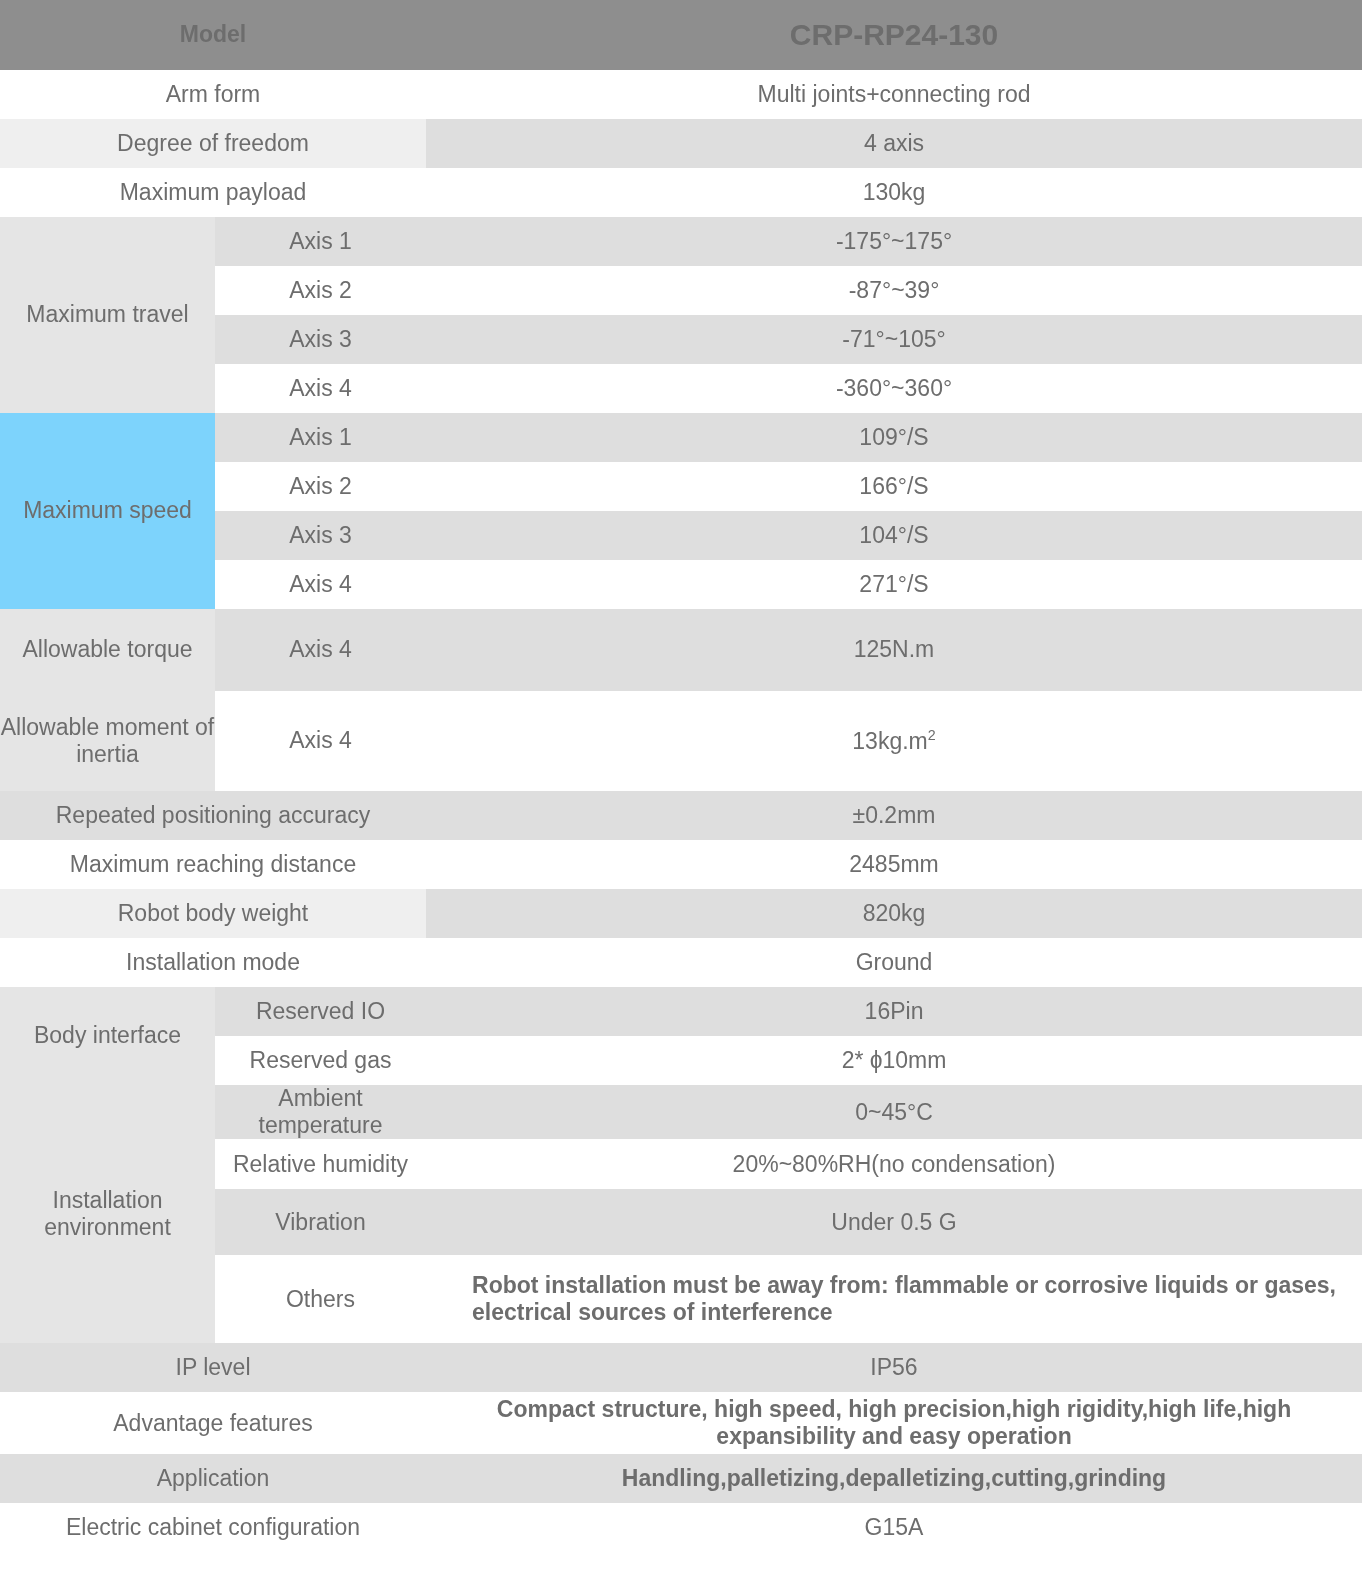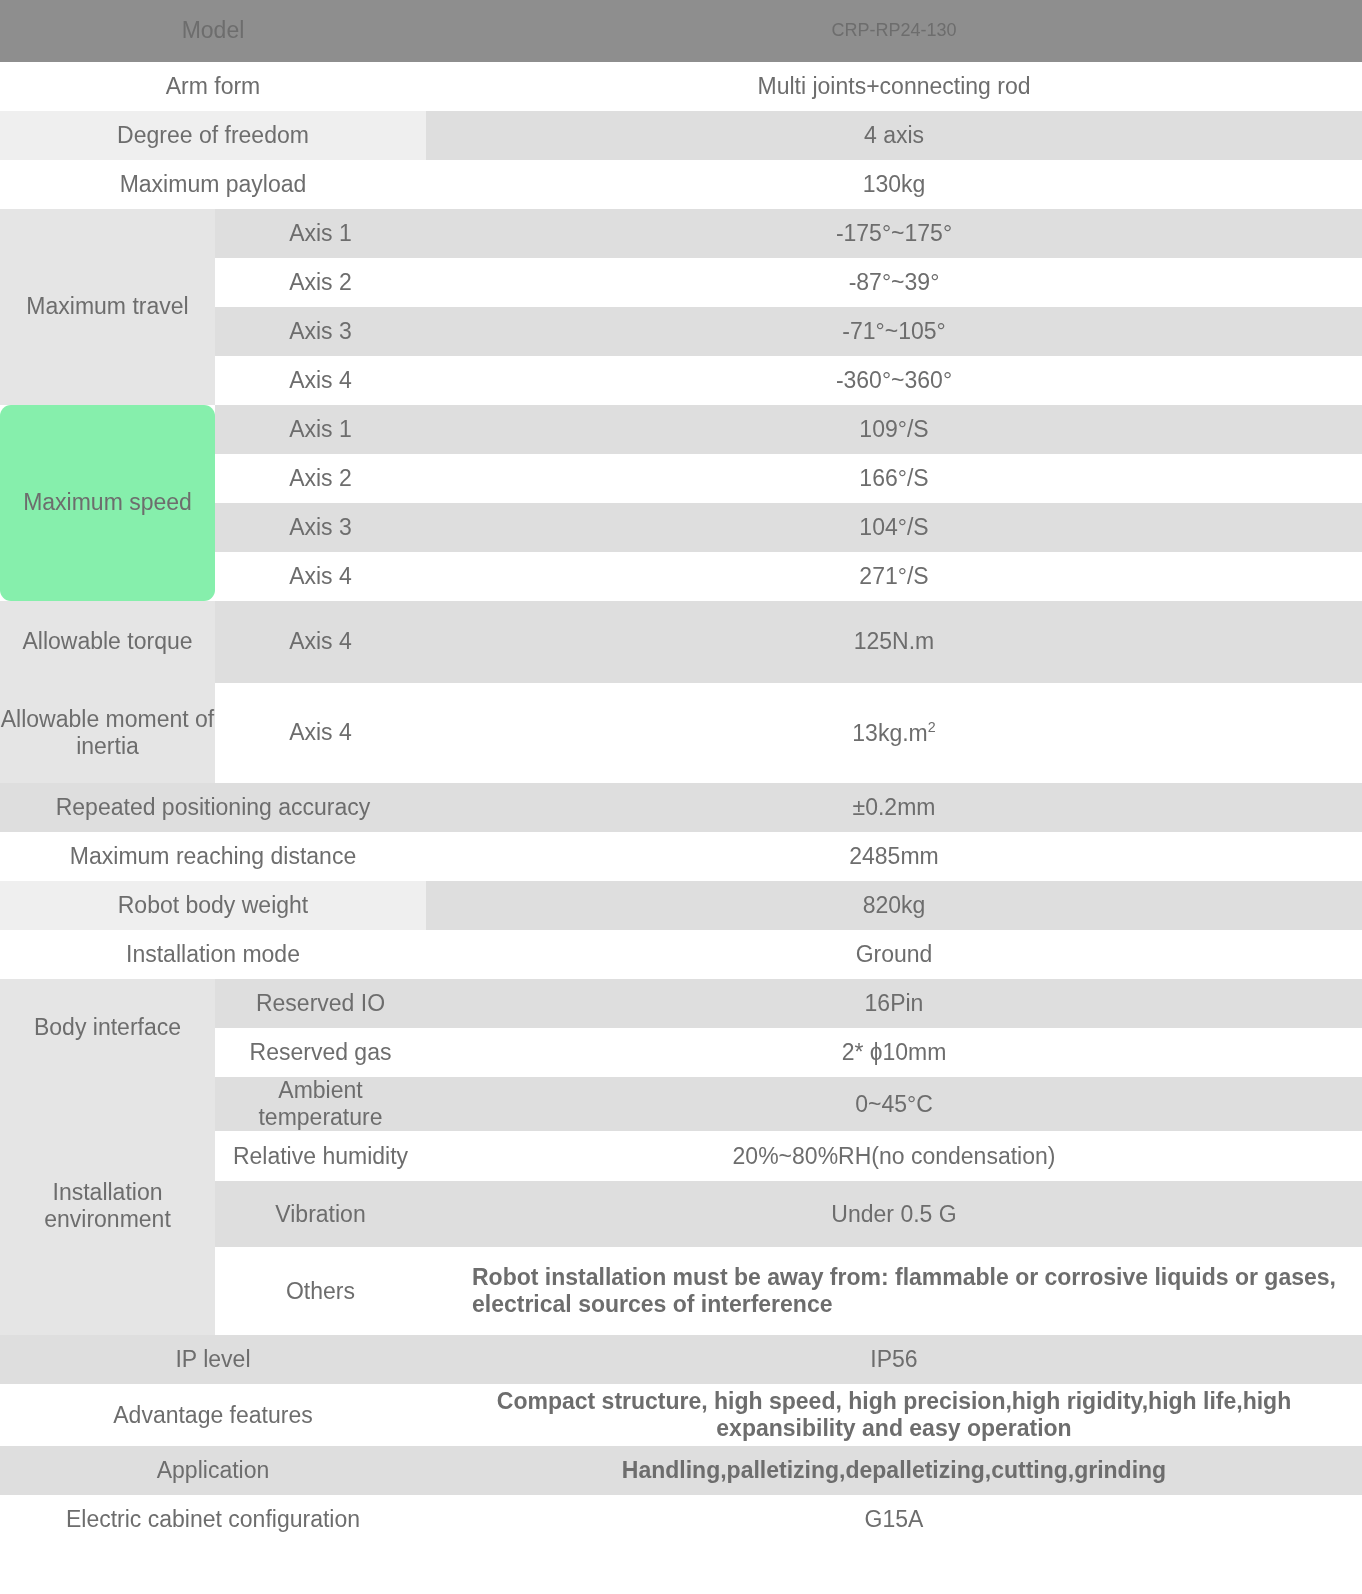--- a/index.html
+++ b/index.html
@@ -29,34 +29,34 @@
     border: 0;
   }
   col.c-label { width: 215px; }
   col.c-sub   { width: 211px; }
   col.c-val   { width: 936px; }
 
   
   .hdr {
     background: #8e8e8e;
     color: #ffffff;
-    font-weight: normal;
+    font-weight: bold;
     font-size: 25px;
-    height: 62px;
-  }
-  .hdr.val { font-size: 18px; }
+    height: 70px;
+  }
+  .hdr.val { font-size: 30px; }
 
   
   .shade-dark  { background: #dedede; margin-top: 20px; }
   .shade-light { background: #efefef; }
   .white       { background: #ffffff; margin-left: 23px; }
 
   
   .grp-dark  { background: #e5e5e5; font-size: 23px; }
-  .grp-light { background: #86efac; font-size: 23px; border-radius: 11px; }
+  .grp-light { background: #7dd3fc; font-size: 23px; }
 
   .row-h-small { height: 49px; }
 
   .big-label { font-size: 24px; }
   .val       { font-size: 24px; }
   .val-small { font-size: 22px; }
 
   .multi {
     font-size: 23px;
     line-height: 1.22;

